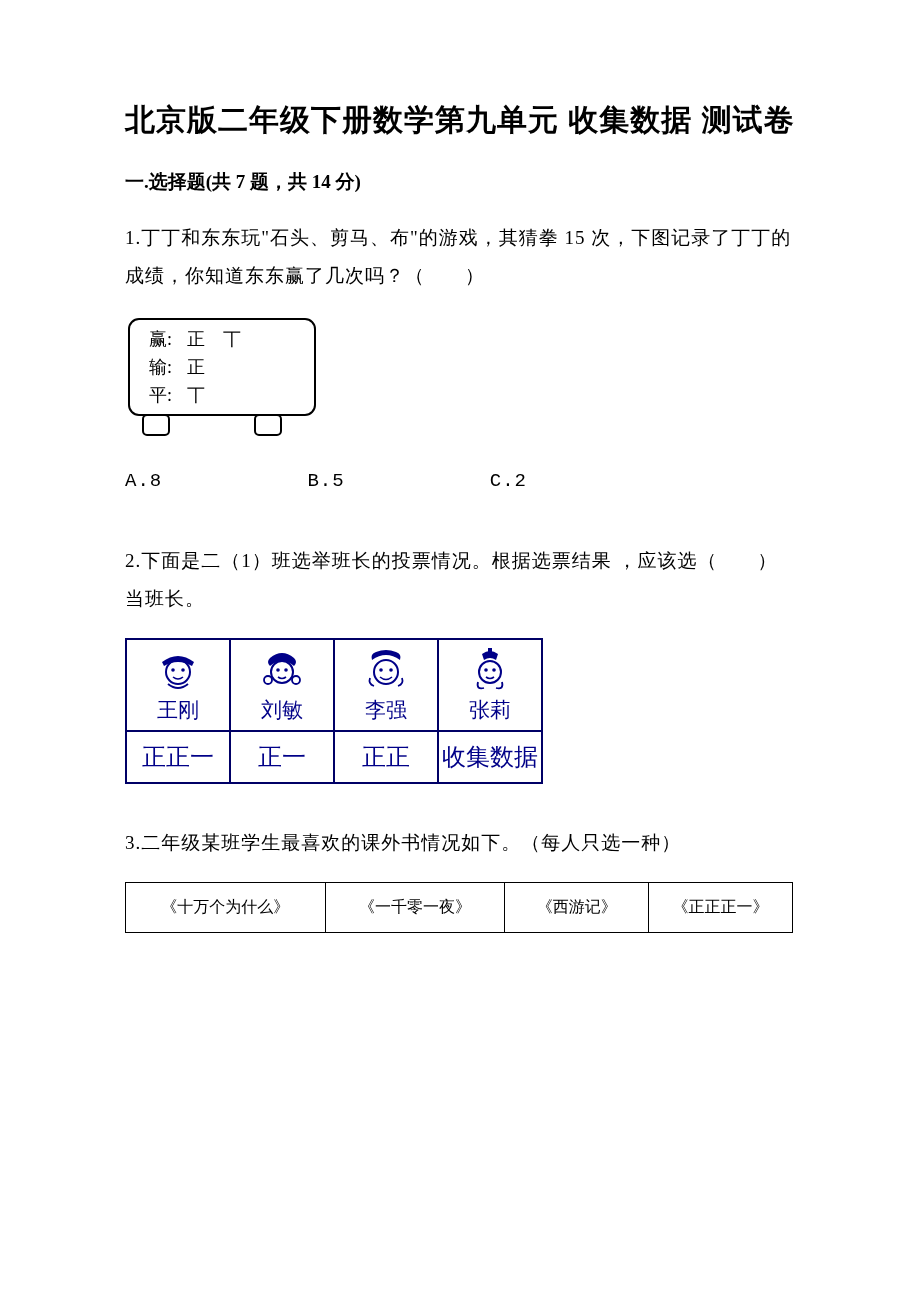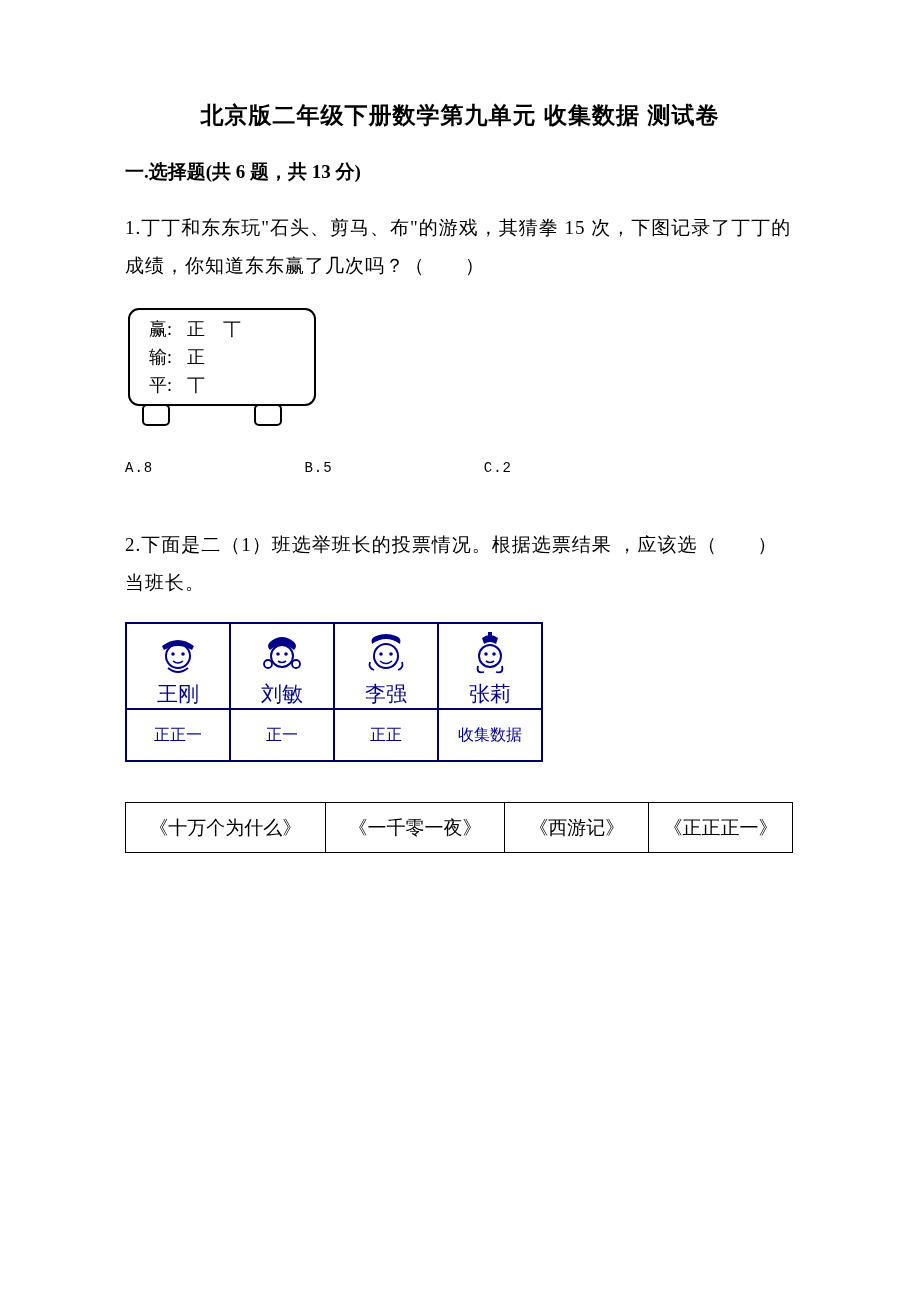--- a/index.html
+++ b/index.html
@@ -8,22 +8,21 @@
       height: 1302px;
       background: #ffffff;
       font-family: "SimSun", "宋体", serif;
       color: #000000;
       position: relative;
     }
     .page {
       padding: 100px 125px 60px 125px;
     }
     .title {
-      text-align: center;
-      font-size: 23px;
+      font-size: 30px;
       font-weight: bold;
       font-family: "SimHei", "黑体", sans-serif;
       letter-spacing: 1px;
       margin-bottom: 28px;
     }
     .section-header {
       font-size: 19px;
       font-weight: bold;
       font-family: "SimSun", serif;
       margin-bottom: 24px;
@@ -36,21 +35,21 @@
       letter-spacing: 1px;
     }
     .tally-card {
       width: 195px;
       height: 125px;
       margin-bottom: 30px;
       position: relative;
     }
     .tally-card svg { display: block; }
     .options {
-      font-size: 14px;
+      font-size: 19px;
       font-family: "Courier New", "SimSun", monospace;
       margin-bottom: 50px;
       letter-spacing: 1px;
     }
     .options span { display: inline-block; }
     .opt-a { width: 170px; }
     .opt-b { width: 170px; }
     .opt-c { width: 170px; }
     .opt-d { width: 170px; }
     .vote-table {
@@ -65,54 +64,55 @@
       padding: 0;
       height: 86px;
       font-family: "SimSun", serif;
       font-size: 19px;
       color: #000088;
     }
     .vote-table .row2 td {
       height: 52px;
       vertical-align: middle;
       font-family: "KaiTi", "SimSun", serif;
-      font-size: 16px;
+      font-size: 24px;
     }
     .vote-table .face-cell {
       width: 104px;
+      padding-bottom: 6px;
     }
     .face-svg { display: block; margin: 8px auto 4px auto; }
     .vote-name { display: block; margin-top: 2px; font-family: "KaiTi", serif; font-size: 21px; }
     .book-table {
       border-collapse: collapse;
       width: 668px;
       margin-top: 12px;
     }
     .book-table td {
       border: 1.5px solid #000000;
       text-align: center;
       vertical-align: middle;
       font-family: "KaiTi", "SimSun", serif;
-      font-size: 19px;
+      font-size: 16px;
       height: 50px;
     }
     .book-table .c1 { width: 200px; }
     .book-table .c2 { width: 180px; }
     .book-table .c3 { width: 144px; }
     .book-table .c4 { width: 144px; }
     .tally-font { font-family: "SimSun", serif; font-size: 19px; letter-spacing: 1px; }
   </style>
 </head>
 <body>
 
 <div class="page">
 
   <div class="title">北京版二年级下册数学第九单元 收集数据 测试卷</div>
 
-  <div class="section-header">一.选择题(共 6 题，共 13 分)</div>
+  <div class="section-header">一.选择题(共 7 题，共 14 分)</div>
 
   <div class="question">1.丁丁和东东玩"石头、剪马、布"的游戏，其猜拳 15 次，下图记录了丁丁的成绩，你知道东东赢了几次吗？（　　）</div>
 
   <div class="tally-card">
     <svg width="195" height="125" viewBox="0 0 195 125">
       <rect x="4" y="4" width="186" height="96" rx="10" ry="10" fill="none" stroke="#000" stroke-width="2"></rect>
       <rect x="18" y="100" width="26" height="20" rx="4" fill="none" stroke="#000" stroke-width="2"></rect>
       <rect x="130" y="100" width="26" height="20" rx="4" fill="none" stroke="#000" stroke-width="2"></rect>
       <text x="24" y="30" font-family="SimSun" font-size="18" fill="#000"><tspan>赢:</tspan></text>
       <text x="62" y="30" font-family="SimSun" font-size="18" fill="#000"><tspan>正　丅</tspan></text>
@@ -186,20 +186,21 @@
     <tr class="row2">
       <td>正正一</td>
       <td>正一</td>
       <td>正正</td>
       <td>收集数据</td>
     </tr>
   </tbody>
     </table>
 
 
+  <div class="question">3.二年级某班学生最喜欢的课外书情况如下。（每人只选一种）</div>
 
   <table class="book-table">
     <tbody>
         <tr>
       <td class="c1">《十万个为什么》</td>
       <td class="c2">《一千零一夜》</td>
       <td class="c3">《西游记》</td>
       <td class="c4">《正正正一》</td>
     </tr>
   </tbody>

